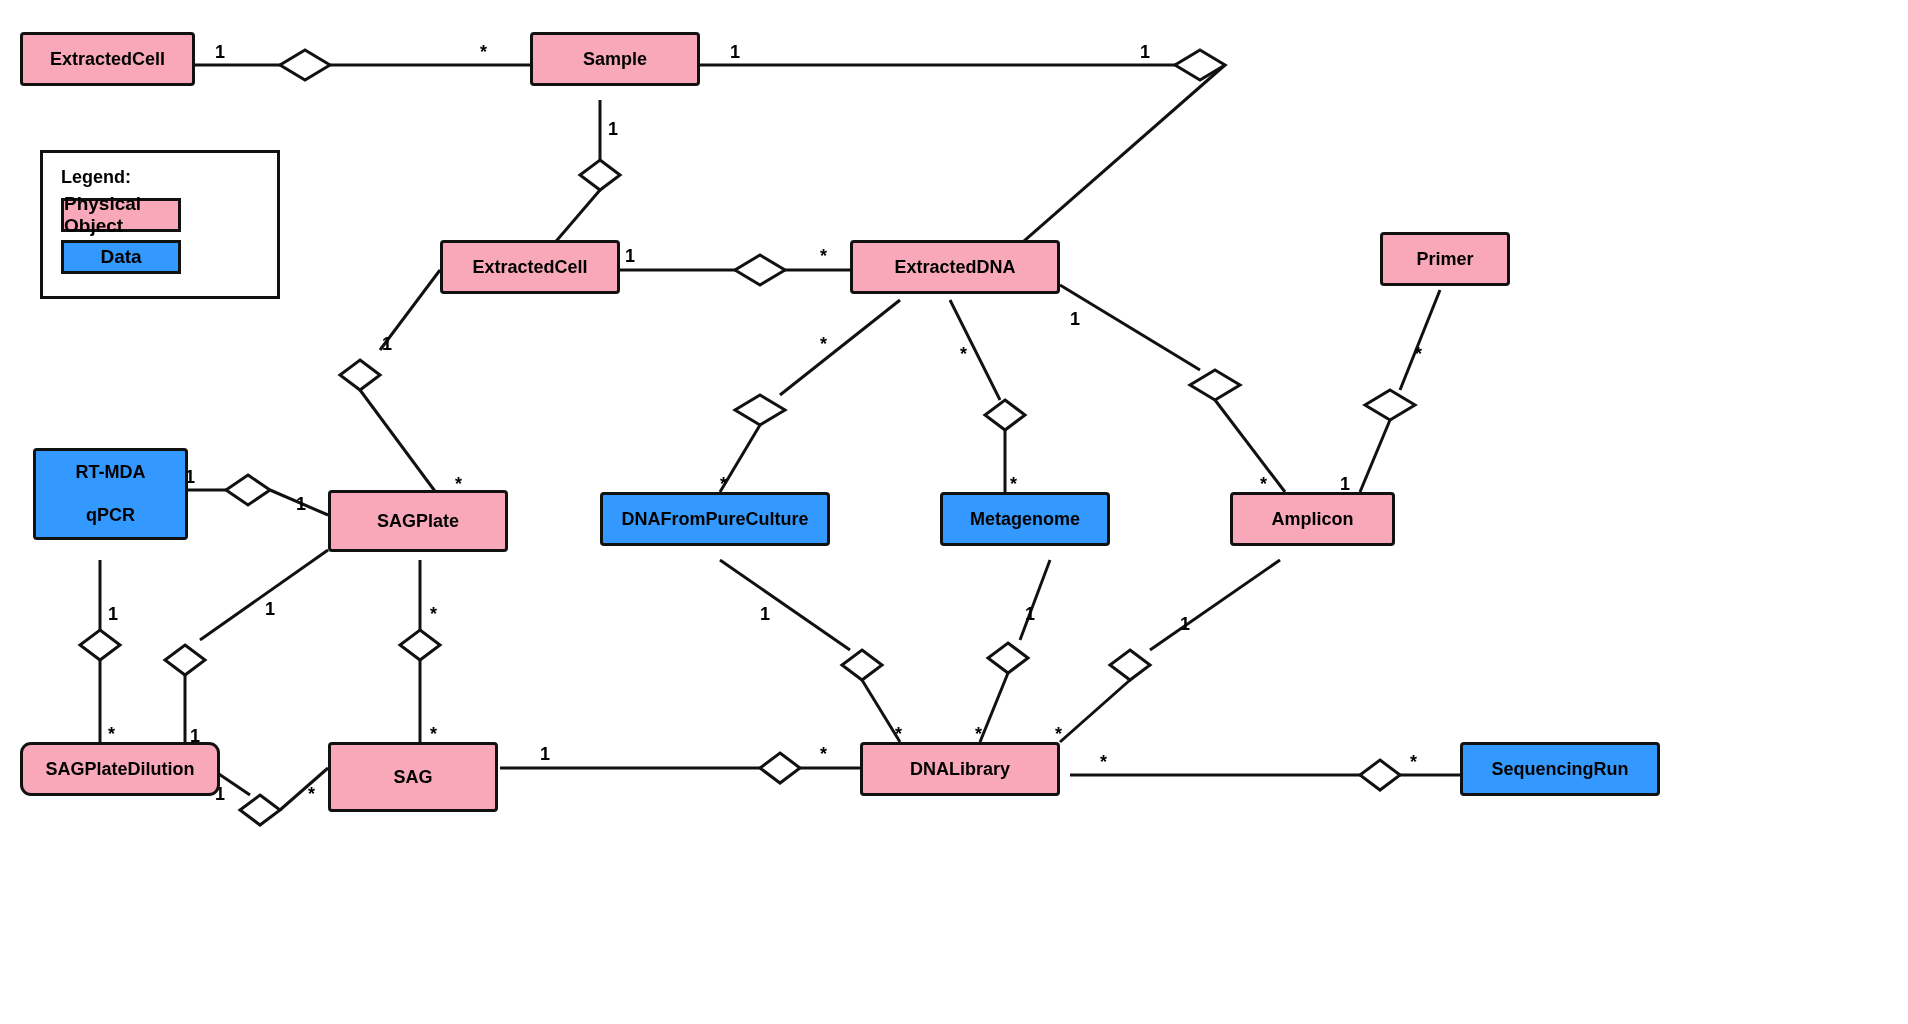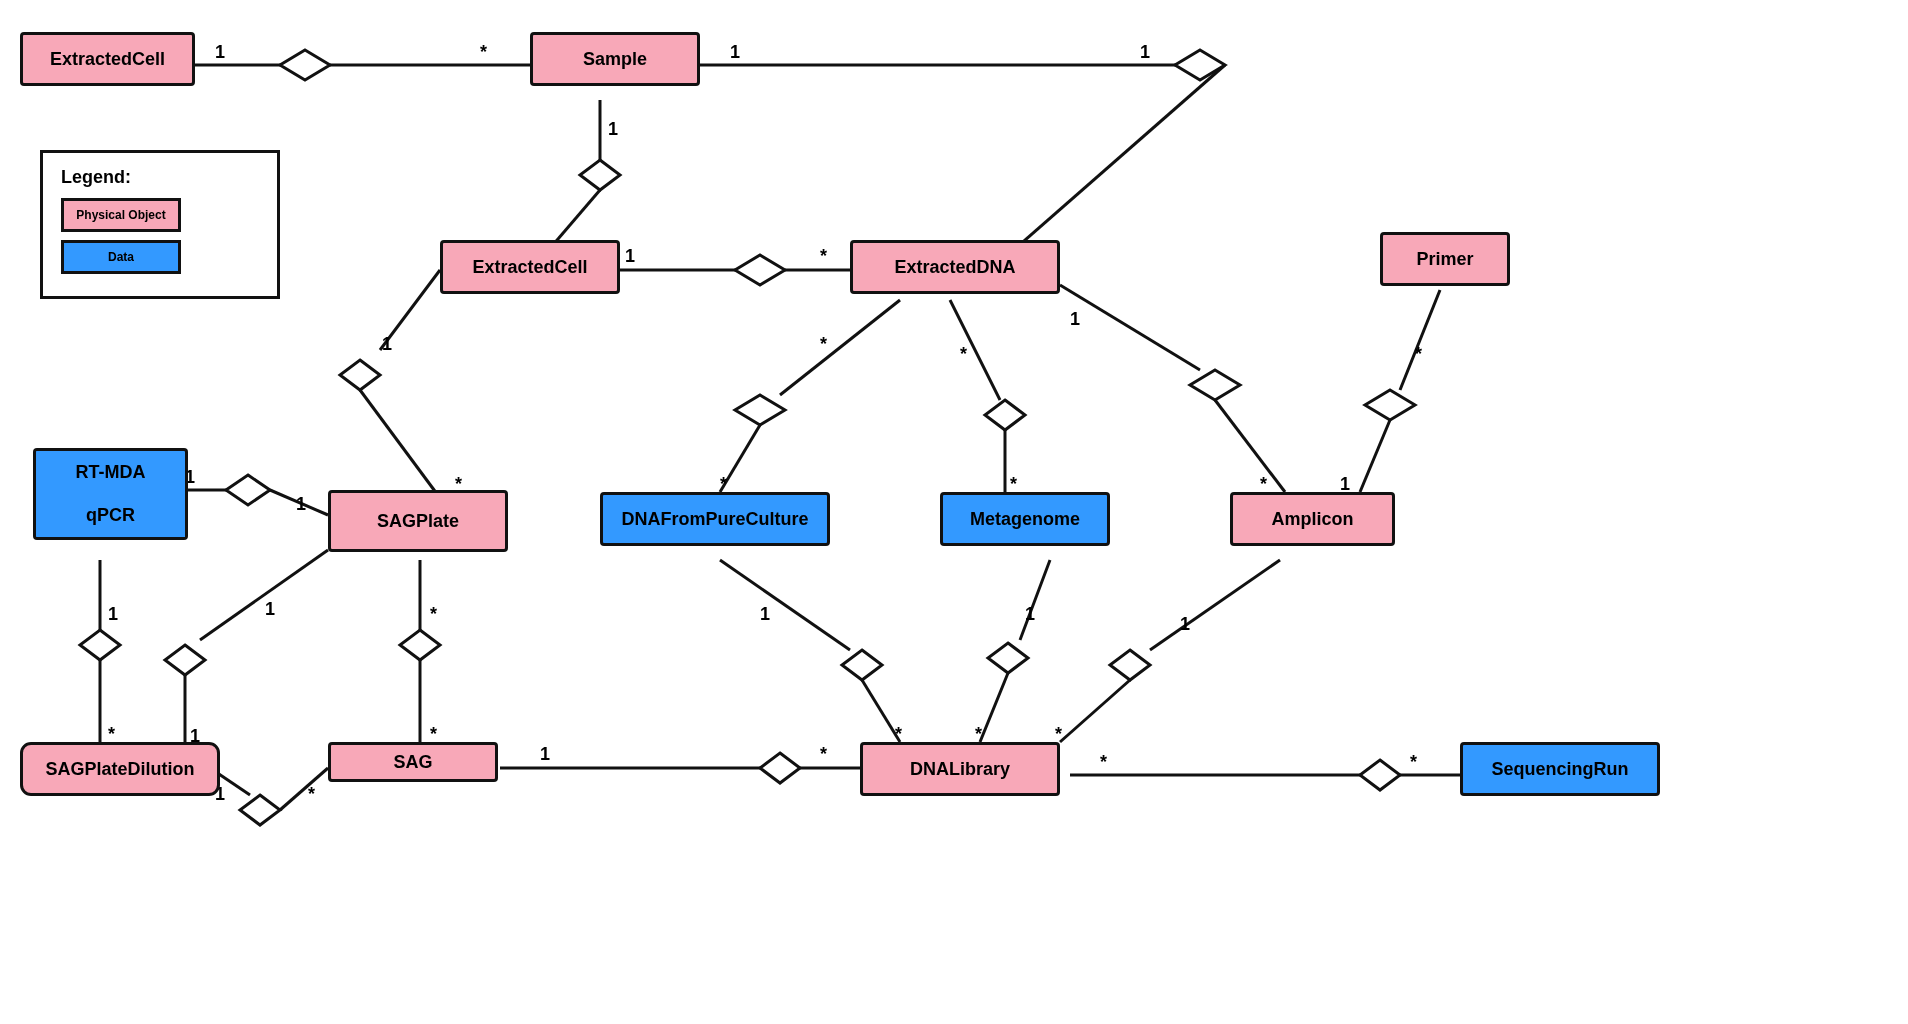--- a/index.html
+++ b/index.html
@@ -63,21 +63,21 @@
       margin-bottom: 8px;
     }
     .legend-color-box {
       width: 120px;
       height: 34px;
       border: 3px solid #111;
       display: flex;
       align-items: center;
       justify-content: center;
       font-weight: bold;
-      font-size: 12px;
+      font-size: 19px;
     }
     .multiplicity {
       font-size: 18px;
       font-weight: bold;
       fill: #000;
     }
   </style>
 </head>
 <body>
 
@@ -263,21 +263,21 @@
   </div>
 
   <div class="uml-node data-node" style="left:940px; top:492px; width:170px; height:54px;">
     <span>Metagenome</span>
   </div>
 
   <div class="uml-node physical" style="left:1230px; top:492px; width:165px; height:54px;">
     <span>Amplicon</span>
   </div>
 
-  <div class="uml-node physical" style="left:328px; top:742px; width:170px; height:40px;">
+  <div class="uml-node physical" style="left:328px; top:742px; width:170px; height:70px;">
     <span>SAG</span>
   </div>
 
   <div class="uml-node physical" style="left:20px; top:742px; width:200px; height:54px;border-radius:11px;">
     <span>SAGPlateDilution</span>
   </div>
 
   <div class="uml-node physical" style="left:860px; top:742px; width:200px; height:54px;">
     <span>DNALibrary</span>
   </div>

